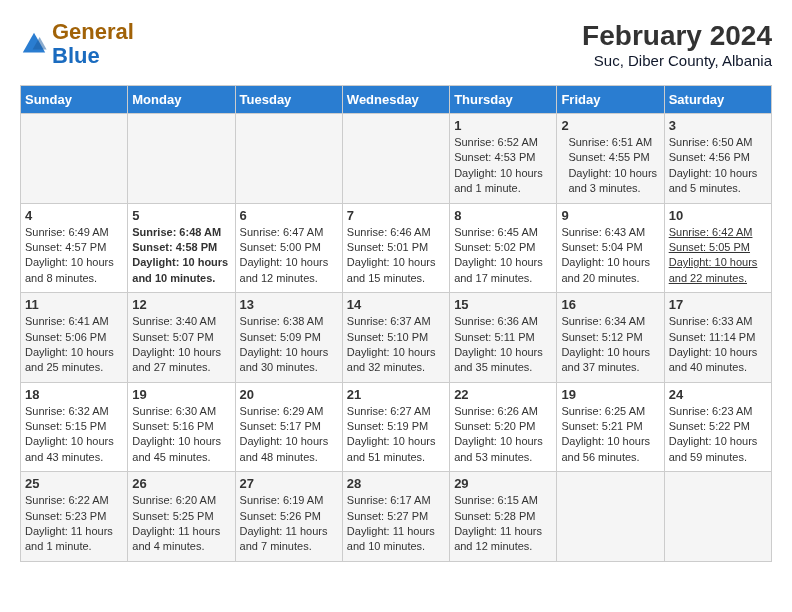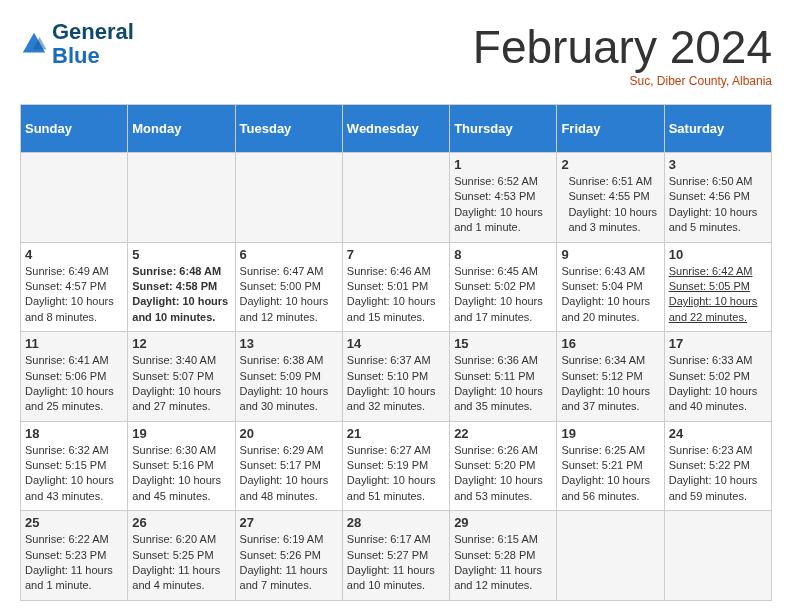--- a/index.html
+++ b/index.html
@@ -19,47 +19,47 @@
     .logo {
       display: flex;
       align-items: center;
       gap: 4px;
     }
     .logo-text {
       font-size: 22px;
       font-weight: bold;
       line-height: 1.1;
     }
-    .logo-text .general { color: #0c4a6e; }
+    .logo-text .general { color: #a16207; }
     .logo-text .blue { color: #1a6bbf; }
     .logo-icon {
       width: 28px;
       height: 28px;
     }
     .title-block {
       text-align: right;
     }
     .month-title {
-      font-size: 46px;
-      font-weight: normal;
+      font-size: 28px;
+      font-weight: bold;
       color: #333;
     }
     .subtitle {
-      font-size: 12px;
-      color: #c2410c;
+      font-size: 15px;
+      color: #0f172a;
     }
     .calendar {
       width: 100%;
       border-collapse: collapse;
       font-size: 11px;
     }
     .calendar thead tr th {
       background-color: #2a7dd1;
       color: #fff;
-      padding: 16px 4px;
+      padding: 6px 4px;
       text-align: left;
       font-size: 13px;
       font-weight: bold;
       border: 1px solid #ccc;
     }
     .calendar tbody tr td {
       vertical-align: top;
       border: 1px solid #ccc;
       padding: 4px 4px 6px 4px;
       width: calc(100% / 7);
@@ -217,21 +217,21 @@
         </td>
         <td>
           <span class="day-num">16</span>
           <div class="day-info" style="white-space: pre-line;">Sunrise: 6:34 AM
 Sunset: 5:12 PM
 Daylight: 10 hours and 37 minutes.</div>
         </td>
         <td>
           <span class="day-num">17</span>
           <div class="day-info" style="white-space: pre-line;">Sunrise: 6:33 AM
-Sunset: 5:02 PM
+Sunset: 11:14 PM
 Daylight: 10 hours and 40 minutes.</div>
         </td>
       </tr>
       <tr>
         <td>
           <span class="day-num">18</span>
           <div class="day-info" style="white-space: pre-line;">Sunrise: 6:32 AM
 Sunset: 5:15 PM
 Daylight: 10 hours and 43 minutes.</div>
         </td>

